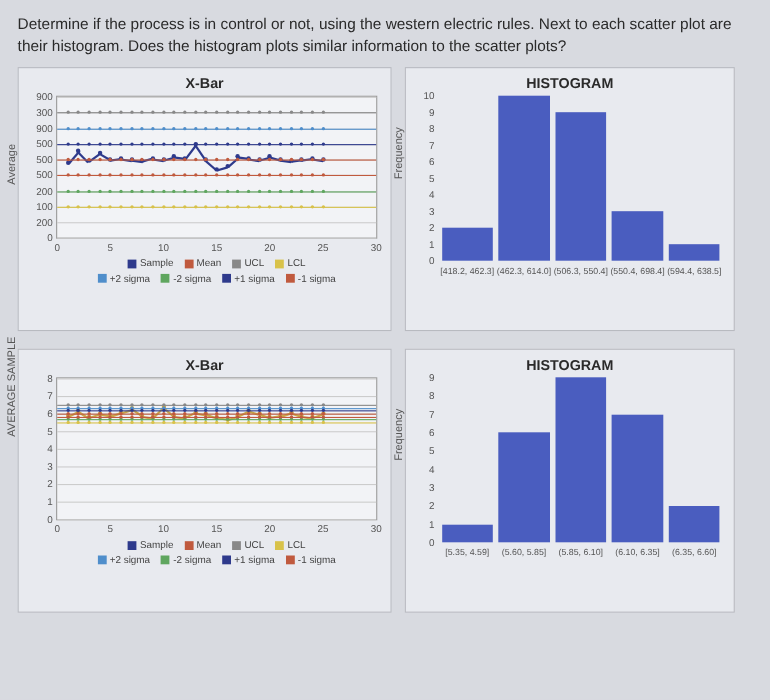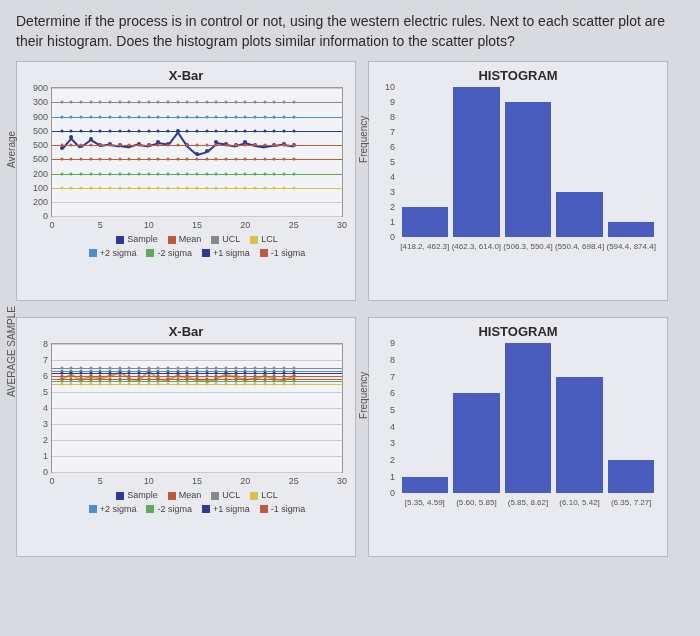--- a/index.html
+++ b/index.html
@@ -415,21 +415,21 @@
         <div class="ytick" style="top: 0px;">10</div>
         <div class="bar" style="left: 2.58px; width: 46.44px; height: 30px;"></div>
         <div class="hist-xtick" style="left: 25.8px;">[418.2, 462.3]</div>
         <div class="bar" style="left: 54.18px; width: 46.44px; height: 150px;"></div>
         <div class="hist-xtick" style="left: 77.4px;">(462.3, 614.0]</div>
         <div class="bar" style="left: 105.78px; width: 46.44px; height: 135px;"></div>
         <div class="hist-xtick" style="left: 129px;">(506.3, 550.4]</div>
         <div class="bar" style="left: 157.38px; width: 46.44px; height: 45px;"></div>
         <div class="hist-xtick" style="left: 180.6px;">(550.4, 698.4]</div>
         <div class="bar" style="left: 208.98px; width: 46.44px; height: 15px;"></div>
-        <div class="hist-xtick" style="left: 232.2px;">(594.4, 874.4]</div>
+        <div class="hist-xtick" style="left: 232.2px;">(594.4, 638.5]</div>
       </div>
   </div>
 </div>
 
 <div class="row">
   <div class="panel xbar-panel">
     <div class="title">X-Bar</div>
     <div class="ylabel">AVERAGE SAMPLE</div>
     <div class="plot xbar-plot" id="xbar2">
         <div class="grid-h" style="top: 128px;"></div>
@@ -740,20 +740,20 @@
         <div class="ytick" style="top: 66.6667px;">5</div>
         <div class="ytick" style="top: 50px;">6</div>
         <div class="ytick" style="top: 33.3333px;">7</div>
         <div class="ytick" style="top: 16.6667px;">8</div>
         <div class="ytick" style="top: 0px;">9</div>
         <div class="bar" style="left: 2.58px; width: 46.44px; height: 16.6667px;"></div>
         <div class="hist-xtick" style="left: 25.8px;">[5.35, 4.59]</div>
         <div class="bar" style="left: 54.18px; width: 46.44px; height: 100px;"></div>
         <div class="hist-xtick" style="left: 77.4px;">(5.60, 5.85]</div>
         <div class="bar" style="left: 105.78px; width: 46.44px; height: 150px;"></div>
-        <div class="hist-xtick" style="left: 129px;">(5.85, 8.62]</div>
+        <div class="hist-xtick" style="left: 129px;">(5.85, 6.10]</div>
         <div class="bar" style="left: 157.38px; width: 46.44px; height: 116.667px;"></div>
-        <div class="hist-xtick" style="left: 180.6px;">(6.10, 5.42]</div>
+        <div class="hist-xtick" style="left: 180.6px;">(6.10, 6.35]</div>
         <div class="bar" style="left: 208.98px; width: 46.44px; height: 33.3333px;"></div>
-        <div class="hist-xtick" style="left: 232.2px;">(6.35, 7.27]</div>
+        <div class="hist-xtick" style="left: 232.2px;">(6.35, 6.60]</div>
       </div>
   </div>
 </div>
 
 </body></html>

